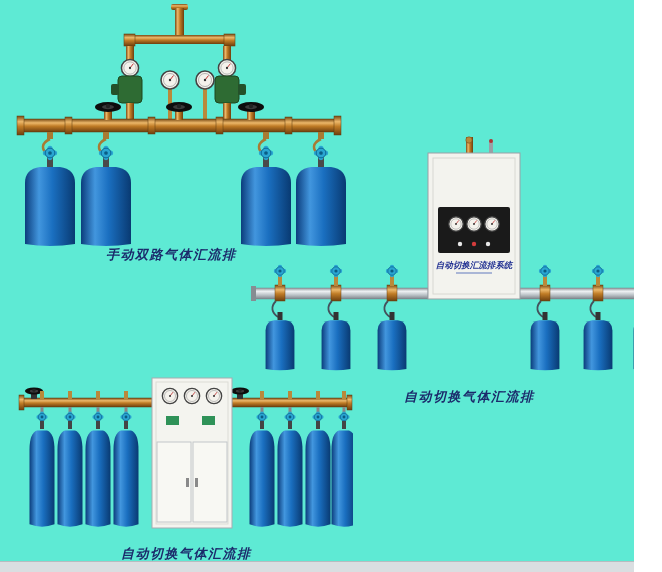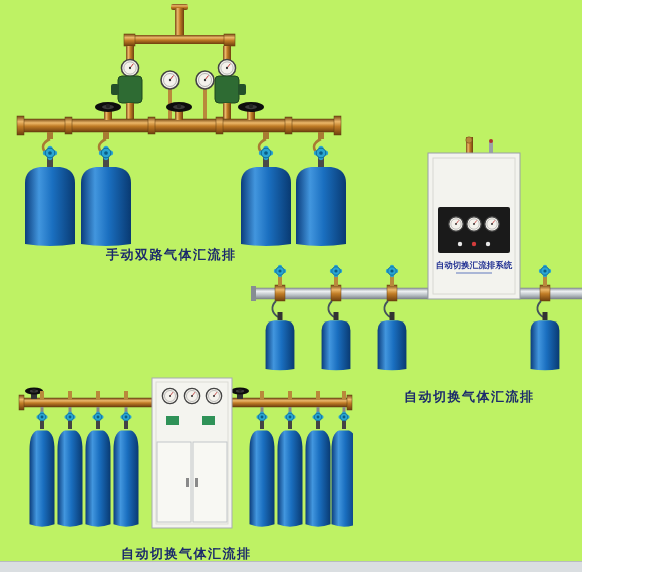--- a/index.html
+++ b/index.html
@@ -1,19 +1,19 @@
 <!DOCTYPE html>
 <html><head>
 <meta charset="utf-8">
 <style>
   * { margin:0; padding:0; box-sizing:border-box; }
   html,body { background:#ffffff; }
   .canvas {
-    position:relative; width:582px; height:572px; background:#bef264;
-    overflow:hidden; font-family:"Liberation Sans", sans-serif;
+    position:relative; width:634px; height:572px; background:#5eead4;
+    overflow:hidden; font-family:"Liberation Sans", sans-serif;font-style:italic;
   }
   .product { position:absolute; }
   .caption {
     position:absolute; font-size:13px; font-weight:bold; color:#1b2a6b;
     letter-spacing:1.5px; white-space:nowrap;
   }
   .footer-strip {
     position:absolute; left:0; top:561px; width:662px; height:11px;
     background:#dadee1; border-top:1px solid #b7bcc0;
   }

